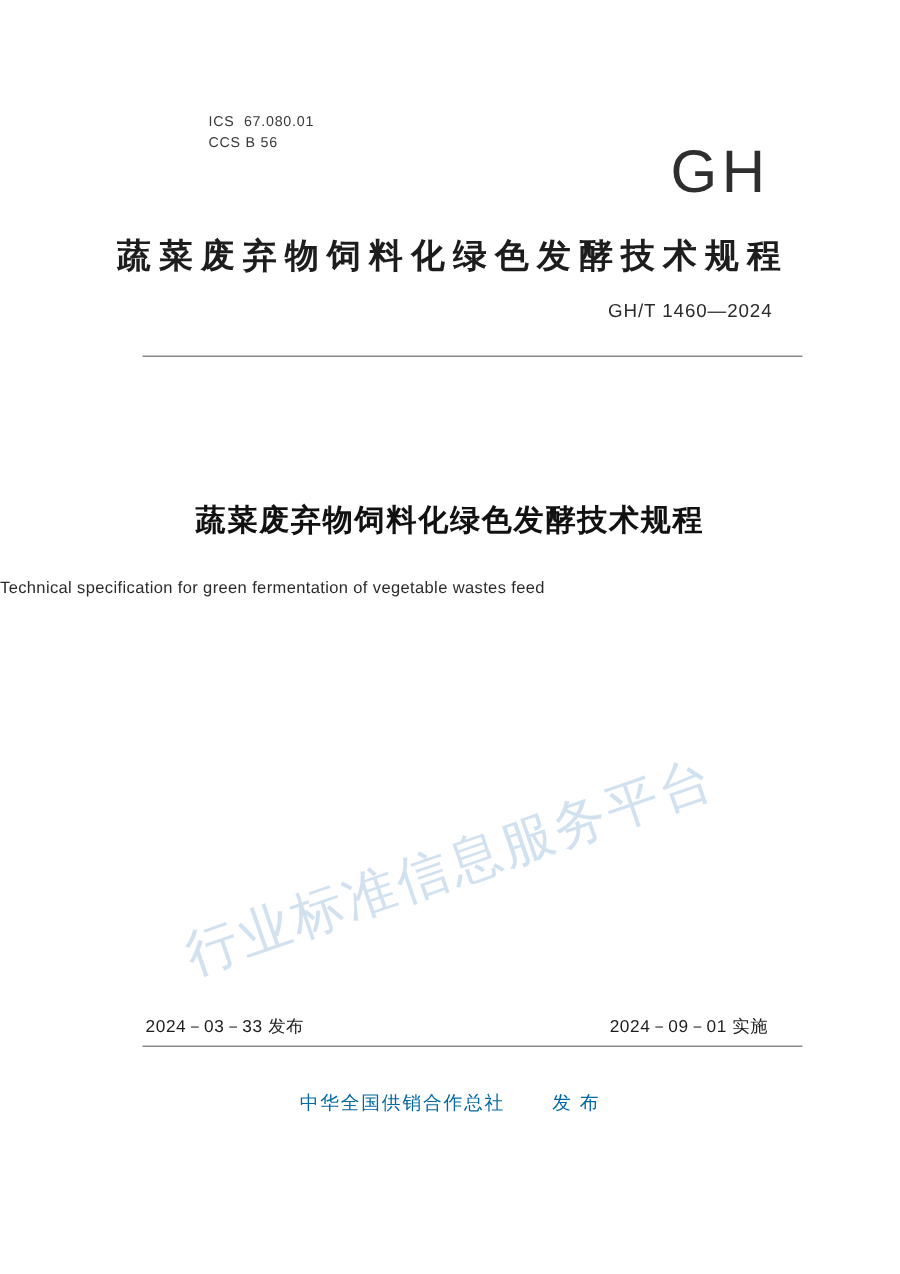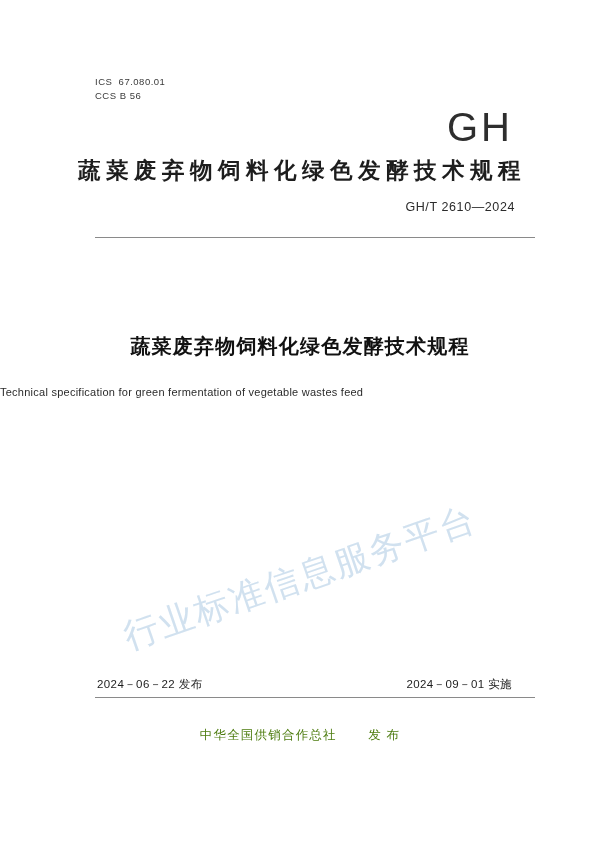--- a/index.html
+++ b/index.html
@@ -32,27 +32,27 @@
   
   .ics-block {
     position: absolute;
     left: 95px;
     top: 75px;
     font-size: 9.5px;
     line-height: 14px;
     color: #3a3a3a;
     letter-spacing: 0.5px;
   }
-  .ics-line { white-space: pre; }
+  .ics-line { white-space: pre; margin-left: 44px; }
 
   
   .gh-logo {
     position: absolute;
     right: 87px;
-    top: 105px;
+    top: 93px;
     font-size: 40px;
     letter-spacing: 3px;
     color: #2e2e2e;
     font-family: "Liberation Sans", sans-serif;
     font-weight: 400;
   }
 
   
   .std-title {
     position: absolute;
@@ -158,50 +158,50 @@
   }
 
   
   .publisher {
     position: absolute;
     left: 0;
     right: 0;
     top: 727px;
     text-align: center;
     font-size: 12.5px;
-    color: #4d7c0f;
+    color: #0369a1;
     letter-spacing: 1.2px;
   }
   .publisher .sep { display: inline-block; width: 22px; }
 </style>
 </head>
 <body>
 
 <div class="page">
   <div class="content">
 
     <div class="ics-block">
       <div class="ics-line">ICS  67.080.01</div>
       <div class="ics-line">CCS B 56</div>
     </div>
 
     <div class="gh-logo">GH</div>
 
     <div class="std-title">蔬菜废弃物饲料化绿色发酵技术规程</div>
 
-    <div class="std-number">GH/T 2610—2024</div>
+    <div class="std-number">GH/T 1460—2024</div>
 
     <div class="rule"></div>
 
     <div class="doc-title-cn">蔬菜废弃物饲料化绿色发酵技术规程</div>
     <div class="doc-title-en">Technical specification for green fermentation of vegetable wastes feed</div>
 
     <div class="watermark">行业标准信息服务平台</div>
 
-    <div class="date-issue">2024－06－22 发布</div>
+    <div class="date-issue">2024－03－33 发布</div>
     <div class="date-impl">2024－09－01 实施</div>
     <div class="rule-bottom"></div>
 
     <div class="publisher">
       <span>中华全国供销合作总社</span>
       <span class="sep"></span>
       <span>发  布</span>
     </div>
 
   </div>

